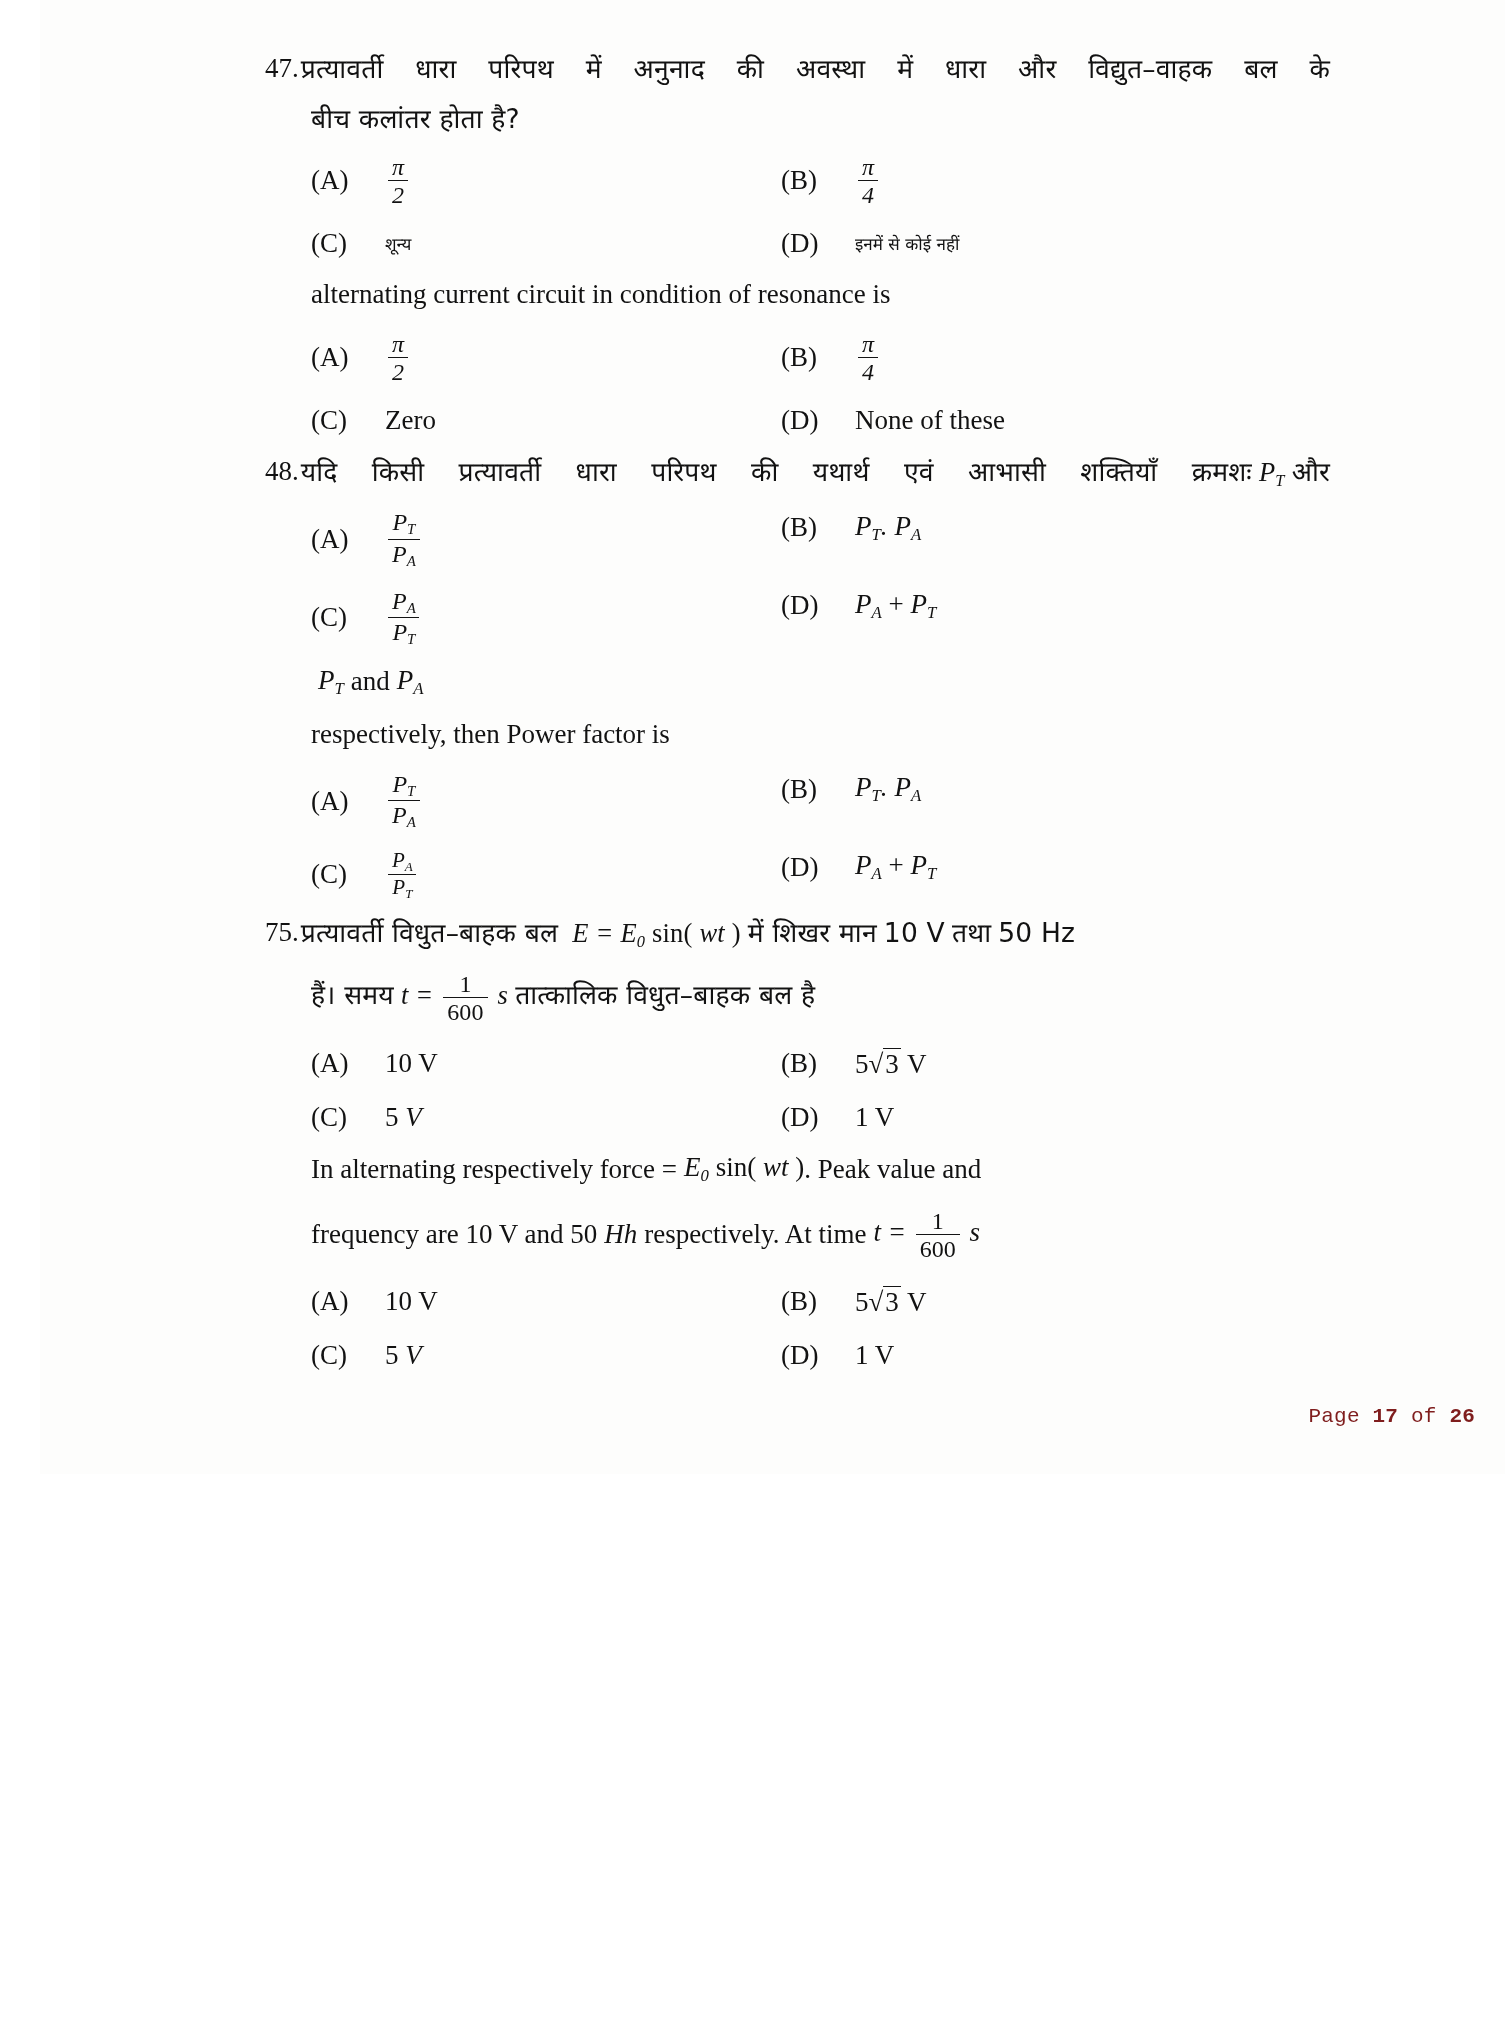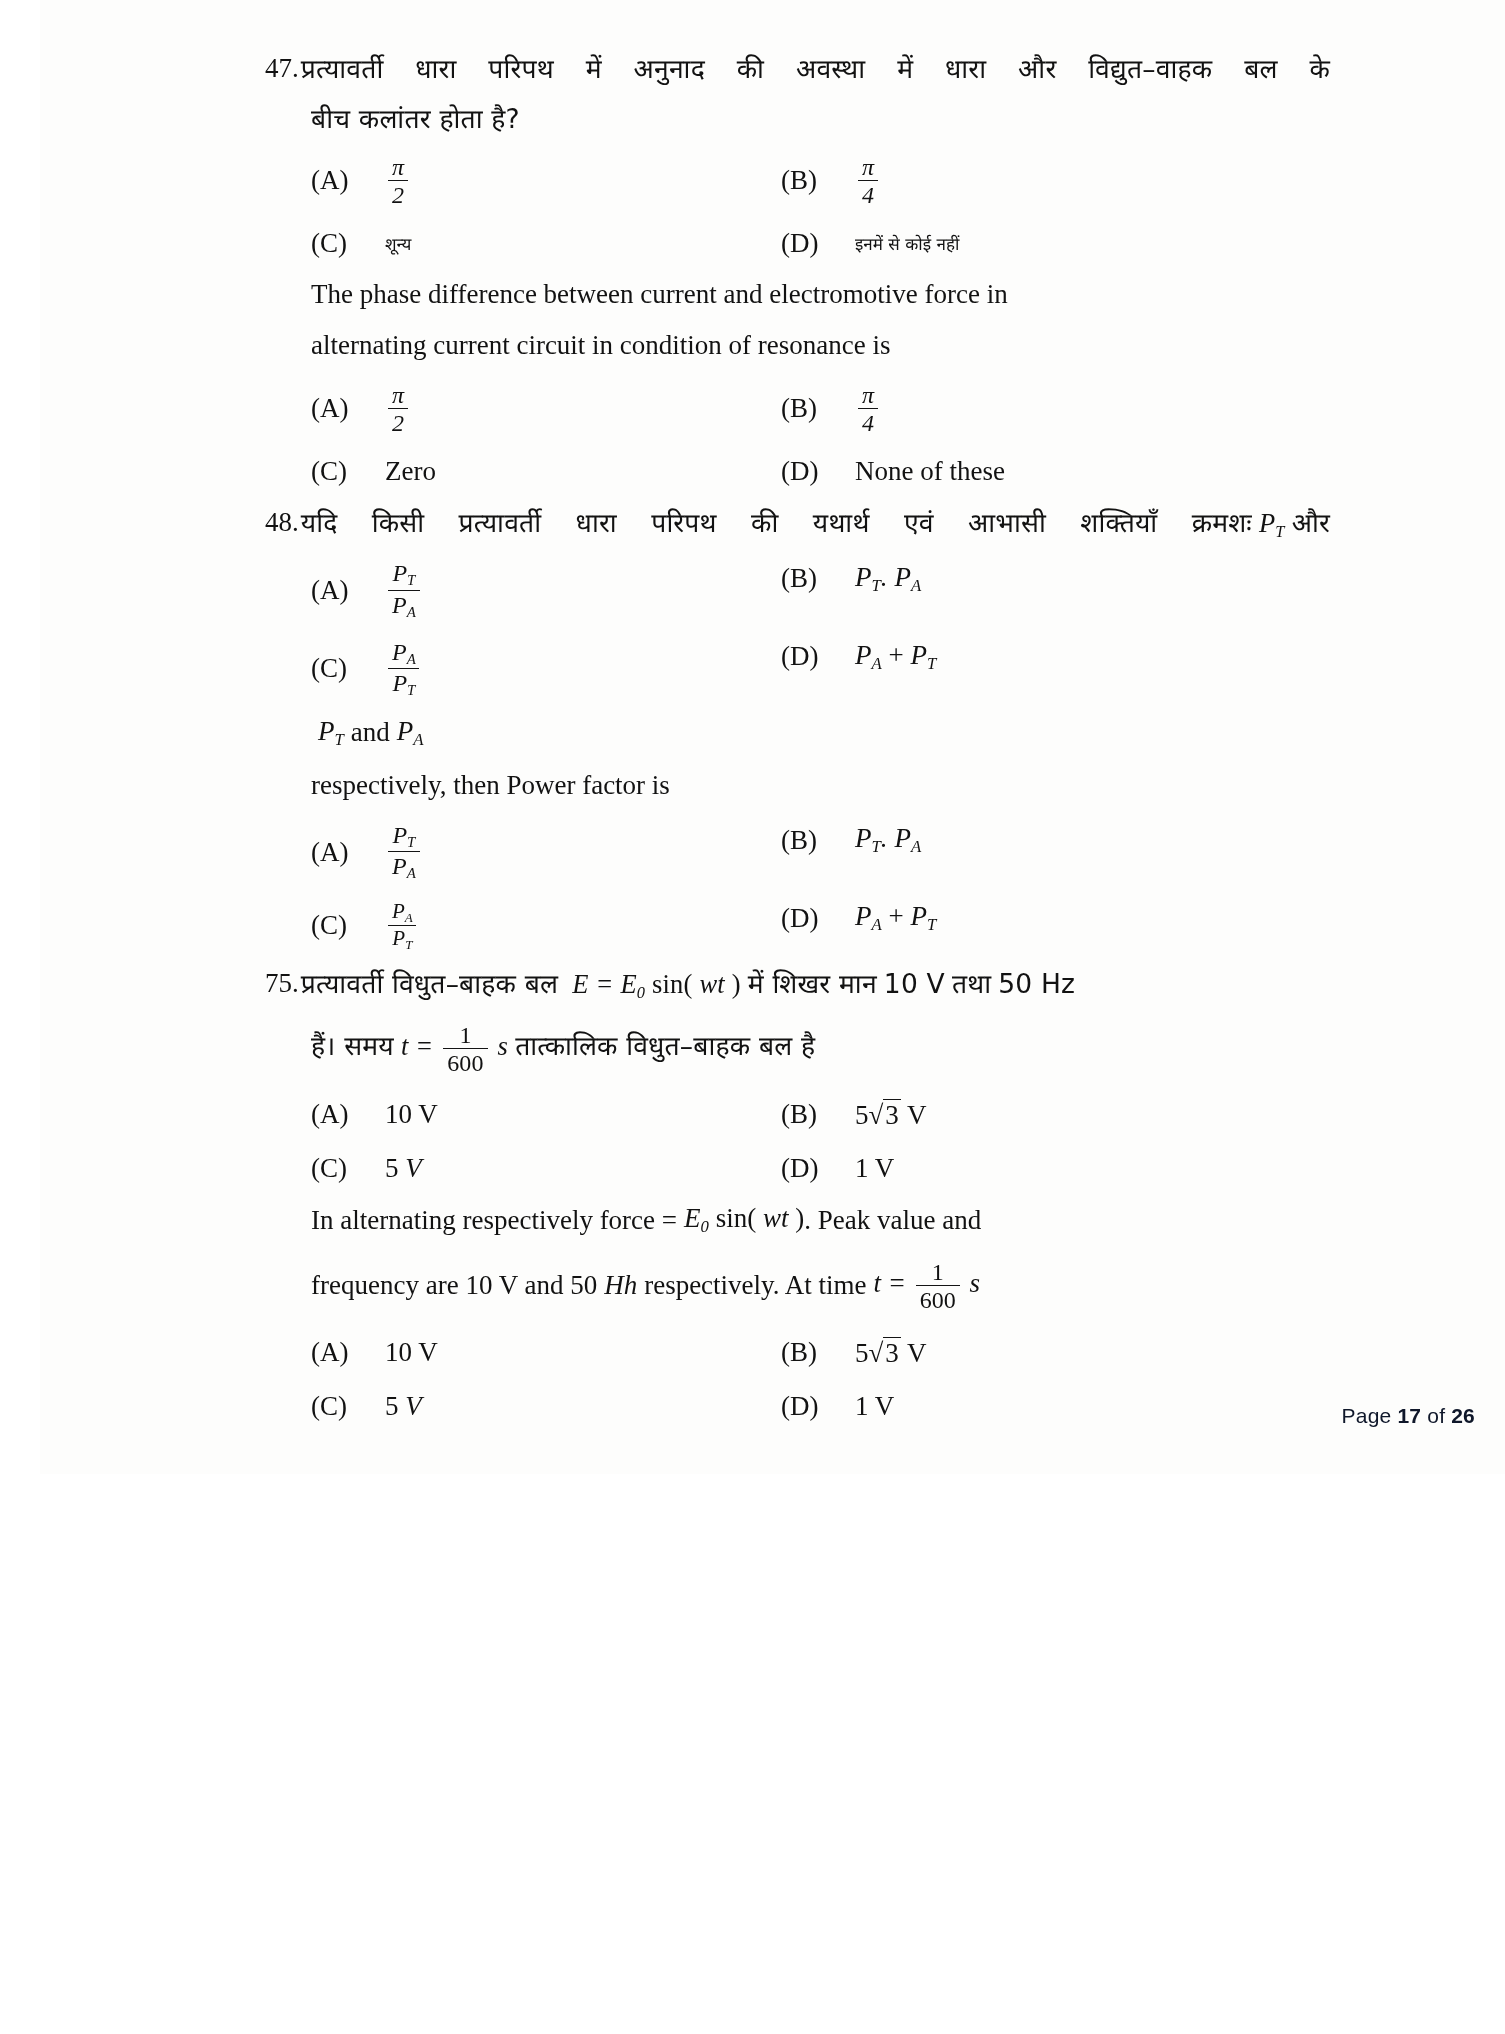--- a/index.html
+++ b/index.html
@@ -141,22 +141,22 @@
     margin-top: 1px;
   }
   .sp { display: inline-block; width: 7px; }
 
   
   .footer {
     position: absolute;
     right: 70px;
     bottom: 46px;
     font-size: 21px;
-    font-family: Liberation Sans, sans-serif;
-    color: #0f172a;
+    font-family: Liberation Mono, monospace;
+    color: #7f1d1d;
     letter-spacing: 0.2px;
   }
   .footer b { font-weight: bold; }
 </style>
 </head>
 <body>
 
 <div class="page">
   <div class="content">
 
@@ -196,23 +196,20 @@
         <div class="opt left">
           <span class="opt-key">(C)</span>
           <span class="opt-val hi">शून्य</span>
         </div>
         <div class="opt right">
           <span class="opt-key">(D)</span>
           <span class="opt-val hi">इनमें से कोई नहीं</span>
         </div>
       </div>
 
-      <div class="para-en">
-        <span>The phase difference between current and electromotive force in</span>
-      </div>
       <div class="para-en">
         <span>alternating current circuit in condition of resonance is</span>
       </div>
 
       <div class="opt-row">
         <div class="opt left">
           <span class="opt-key">(A)</span>
           <span class="opt-val">
             <span class="frac">
               <span class="num">π</span>

